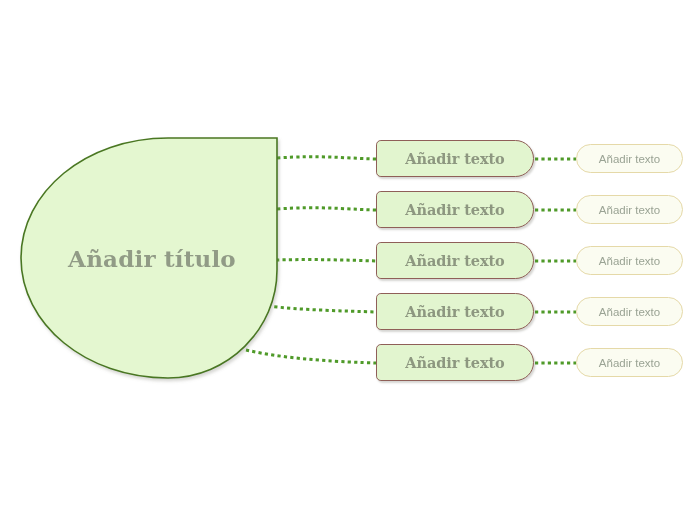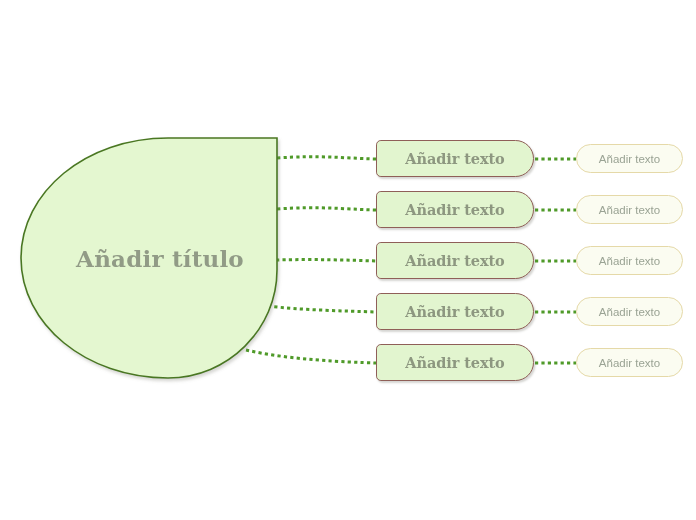--- a/index.html
+++ b/index.html
@@ -38,21 +38,21 @@
     height: 242px;
   }
   .root-node svg {
     position: absolute;
     left: 0;
     top: 0;
     overflow: visible;
   }
   .root-label {
     position: absolute;
-    left: 8px;
+    left: 0;
     top: 0;
     width: 258px;
     height: 242px;
     display: flex;
     align-items: center;
     justify-content: center;
     font-family: "DejaVu Serif", "Liberation Serif", serif;
     font-weight: bold;
     font-size: 23px;
     color: #919b86;

